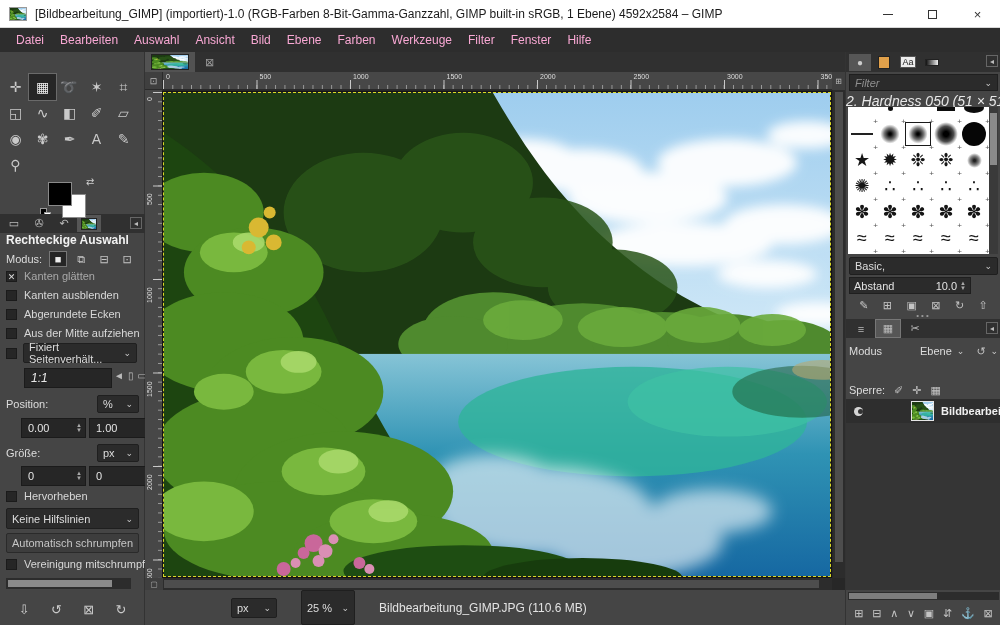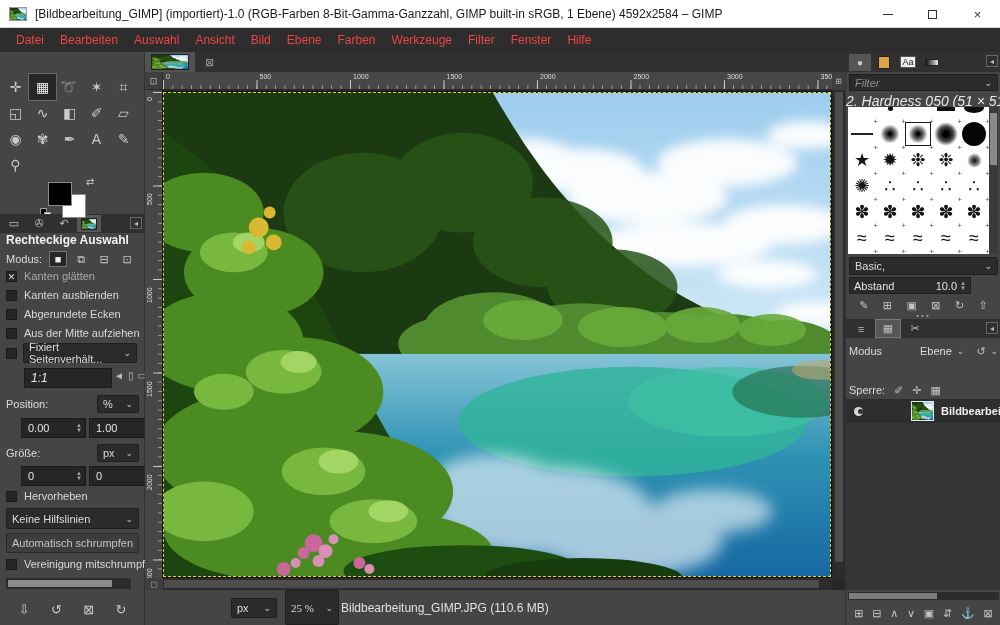--- a/index.html
+++ b/index.html
@@ -11,21 +11,21 @@
   #titlebar { left:0; top:0; width:1000px; height:28px; background:#ffffff; display:flex; align-items:center; border-bottom:1px solid #d8d8d8;}
   #titlebar .ticon { width:18px; height:14px; margin:0 8px 0 9px; border:1px solid #999; }
   #title-text { font-size:12px; color:#1a1a1a; white-space:nowrap; }
   #win-controls { position:absolute; right:0; top:0; height:28px; display:flex; }
   .wc { width:45px; height:28px; display:flex; align-items:center; justify-content:center; color:#333; font-size:13px; }
   .wc .maxbox { width:9px; height:9px; border:1px solid #333; }
   .wc .minline { width:10px; height:1px; background:#333; }
 
   
   #menubar { left:0; top:28px; width:1000px; height:24px; background:#2d2d2d; display:flex; align-items:center; padding-left:8px; gap:0; }
-  .menu-item { color:#ef4444; font-size:12px; padding:22px 8px; cursor:default; }
+  .menu-item { color:#f9a8d4; font-size:12px; padding:22px 8px; cursor:default; }
 
   
   #toolbox-panel { left:0; top:52px; width:145px; height:573px; background:#454545; border-right:1px solid #333; }
   #tools-grid { position:absolute; left:2px; top:22px; width:140px; display:flex; flex-wrap:wrap; }
   .tool { width:27px; height:26px; display:flex; align-items:center; justify-content:center; color:#c9c9c9; font-size:14px; }
   .tool.active { background:#262626; outline:1px solid #6a6a6a; color:#eee; }
 
   #color-widget { left:40px; top:124px; width:60px; height:48px; }
   #fg-swatch { left:8px; top:6px; width:24px; height:24px; background:#000; border:1px solid #8a8a8a; z-index:2;}
   #bg-swatch { left:22px; top:18px; width:24px; height:24px; background:#fff; border:1px solid #8a8a8a; z-index:1;}
@@ -92,22 +92,22 @@
   .vlab { position:absolute; left:1px; font-size:7px; color:#dedede; transform:rotate(-90deg); transform-origin:left top; }
   #canvas-image { left:18px; top:40px; width:668px; height:485px; border:1px dashed #d9d925; box-shadow:0 0 0 1px #141414; }
   #canvas-image svg { display:block; width:100%; height:100%; }
   #vscroll { left:688px; top:38px; width:12px; height:488px; background:#2c2c2c;}
   #vscroll .thumb { position:absolute; left:2px; top:2px; width:8px; height:470px; background:#4d4d4d;}
   #qmask-corner { left:0; top:526px; width:18px; height:12px; background:#3f3f3f; color:#aaa; font-size:8px; display:flex; align-items:center; justify-content:center;}
   #hscroll { left:18px; top:526px; width:669px; height:12px; background:#2c2c2c;}
   #hscroll .thumb { position:absolute; left:1px; top:2px; width:655px; height:8px; background:#4d4d4d;}
   #statusbar { left:0; top:538px; width:700px; height:35px; background:#454545; display:flex; align-items:center; }
   #unit-dd { margin-left:86px; width:46px; height:20px; }
-  #zoom-dd { margin-left:8px; width:54px; height:35px;font-family:Liberation Serif, serif; }
-  #status-file { margin-left:2px; font-size:12px; color:#e2e2e2; white-space:nowrap;}
+  #zoom-dd { margin-left:24px; width:54px; height:35px; }
+  #status-file { margin-left:24px; font-size:12px; color:#e2e2e2; white-space:nowrap;}
 
   
   #right-panel { left:845px; top:52px; width:155px; height:573px; background:#454545; border-left:1px solid #333;}
   #brush-tabs { left:0; top:0; width:155px; height:20px; background:#303030; display:flex; align-items:center; gap:2px; padding-left:3px;}
   .btab { width:22px; height:17px; display:flex; align-items:center; justify-content:center; color:#ccc; font-size:10px;}
   .btab.active { background:#565656; }
   .btab .swatch-orange { width:12px; height:13px; background:#e0a04a; border:1px solid #222;}
   .btab .swatch-grad { width:14px; height:7px; background:linear-gradient(to right,#111,#eee); border:1px solid #222;}
   .btab .fontAa { font-size:9px; color:#222; background:#eee; padding:0 1px; border:1px solid #555;}
   #filter-field { left:3px; top:22px; width:149px; height:17px; background:#2b2b2b; border:1px solid #1f1f1f; display:flex; align-items:center; padding:0 5px;}

